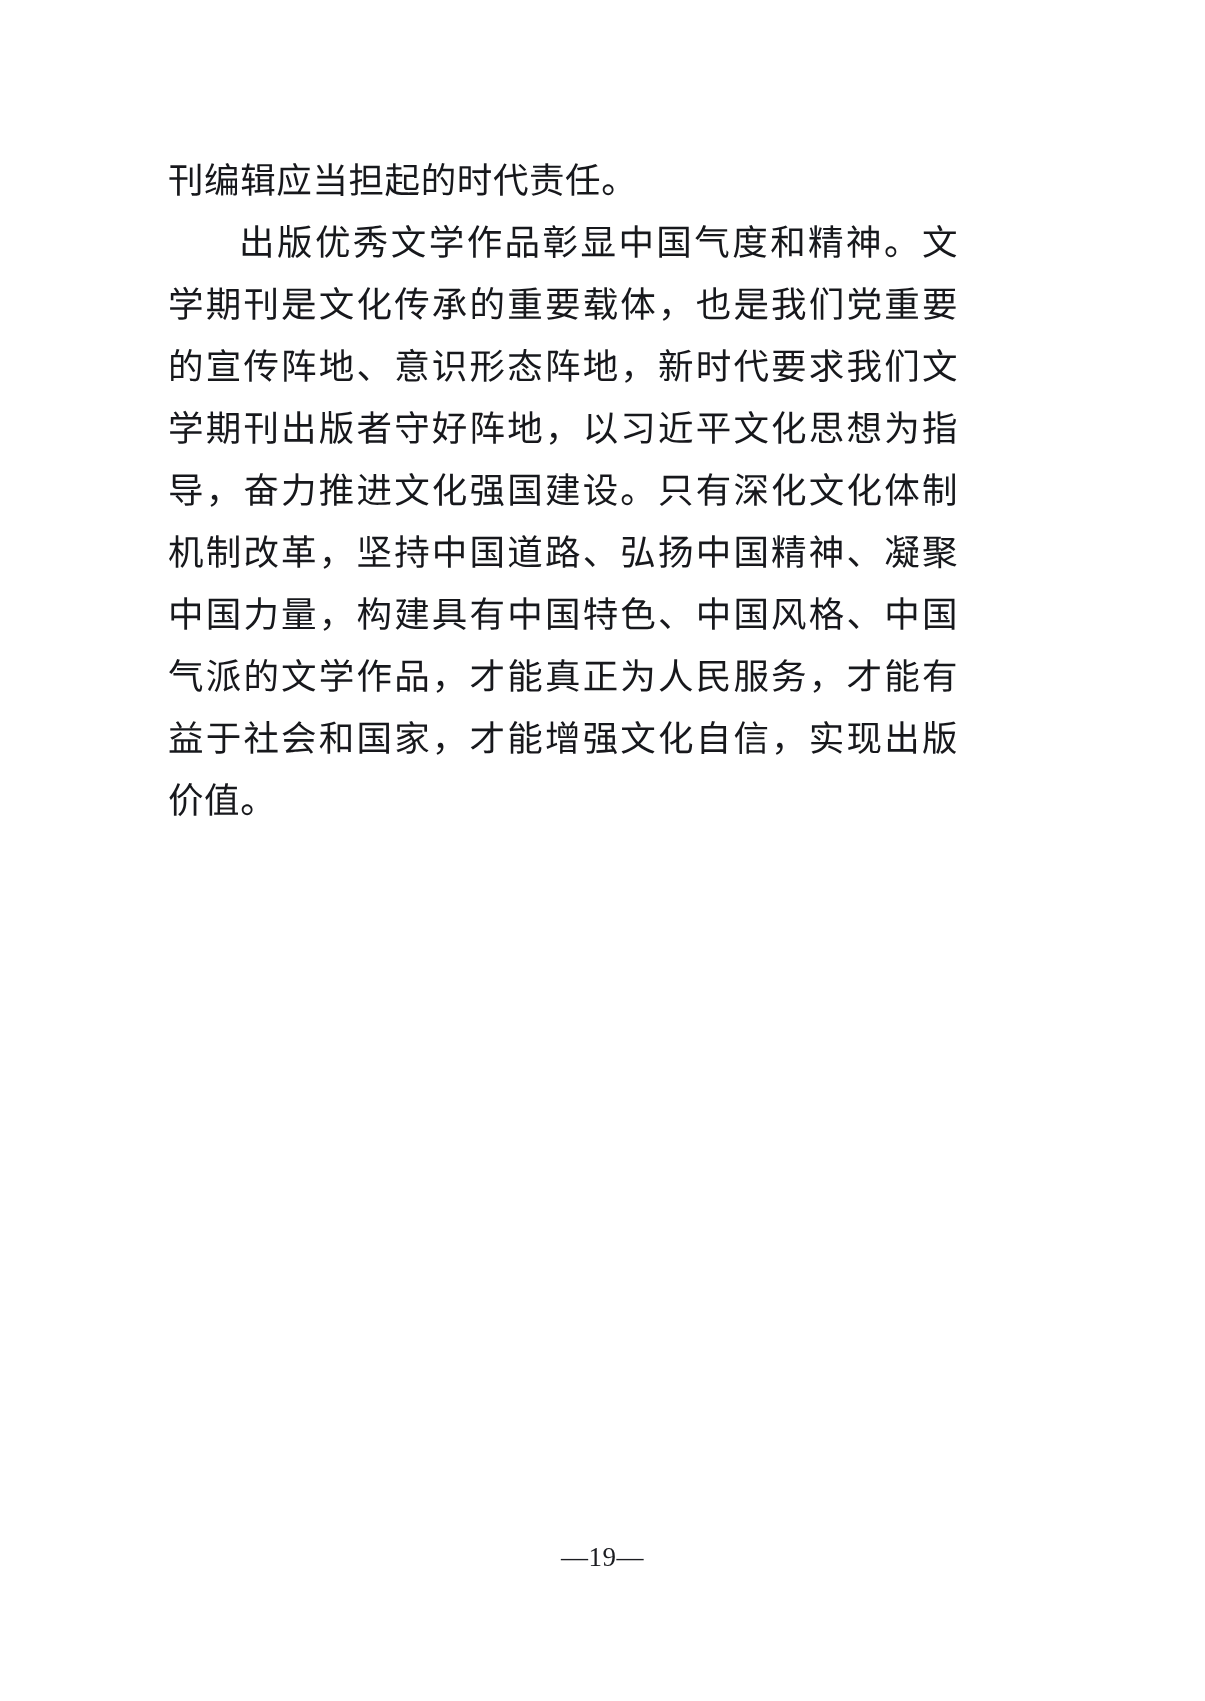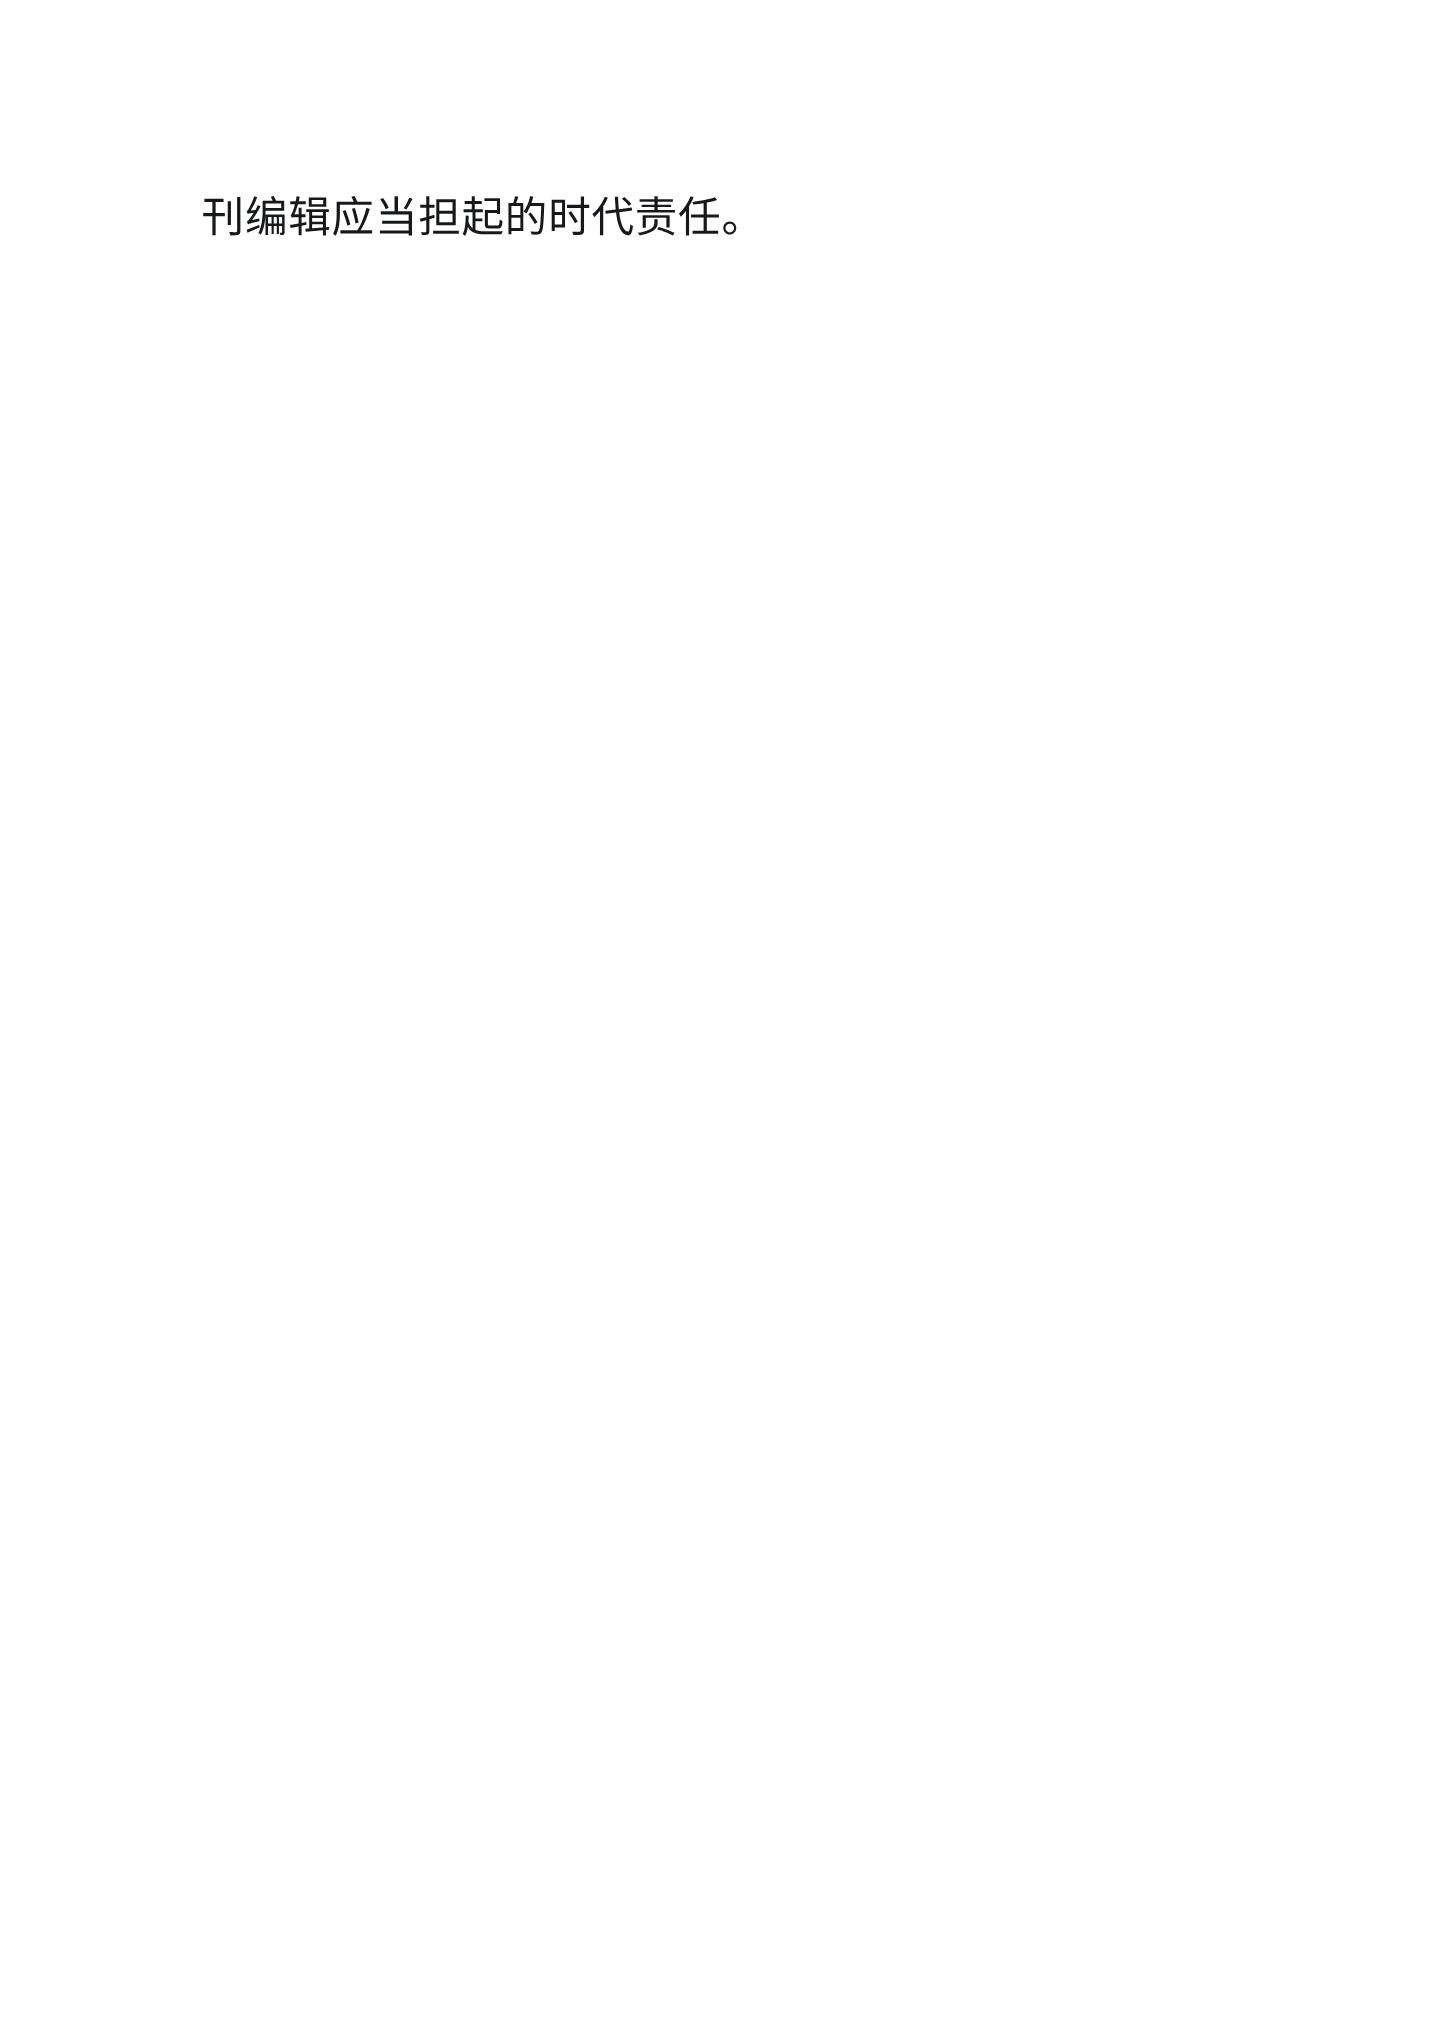--- a/index.html
+++ b/index.html
@@ -61,18 +61,22 @@
 </style>
 </head>
 <body>
 
 <div class="page">
 
   <div class="page-body">
 
     <p class="para">刊编辑应当担起的时代责任。</p>
 
+    <p class="para indent">出版优秀文学作品彰显中国气度和精神。文学期刊是文化传承的重要载体，也是我们党重要的宣传阵地、意识形态阵地，新时代要求我们文学期刊出版者守好阵地，以习近平文化思想为指导，奋力推进文化强国建设。只有深化文化体制机制改革，坚持中国道路、弘扬中国精神、凝聚中国力量，构建具有中国特色、中国风格、中国气派的文学作品，才能真正为人民服务，才能有益于社会和国家，才能增强文化自信，实现出版价值。</p>
 
 
   </div>
 
+  <div class="footer">
+    <span class="page-number">—19—</span>
+  </div>
 
 </div>
 
 </body></html>

